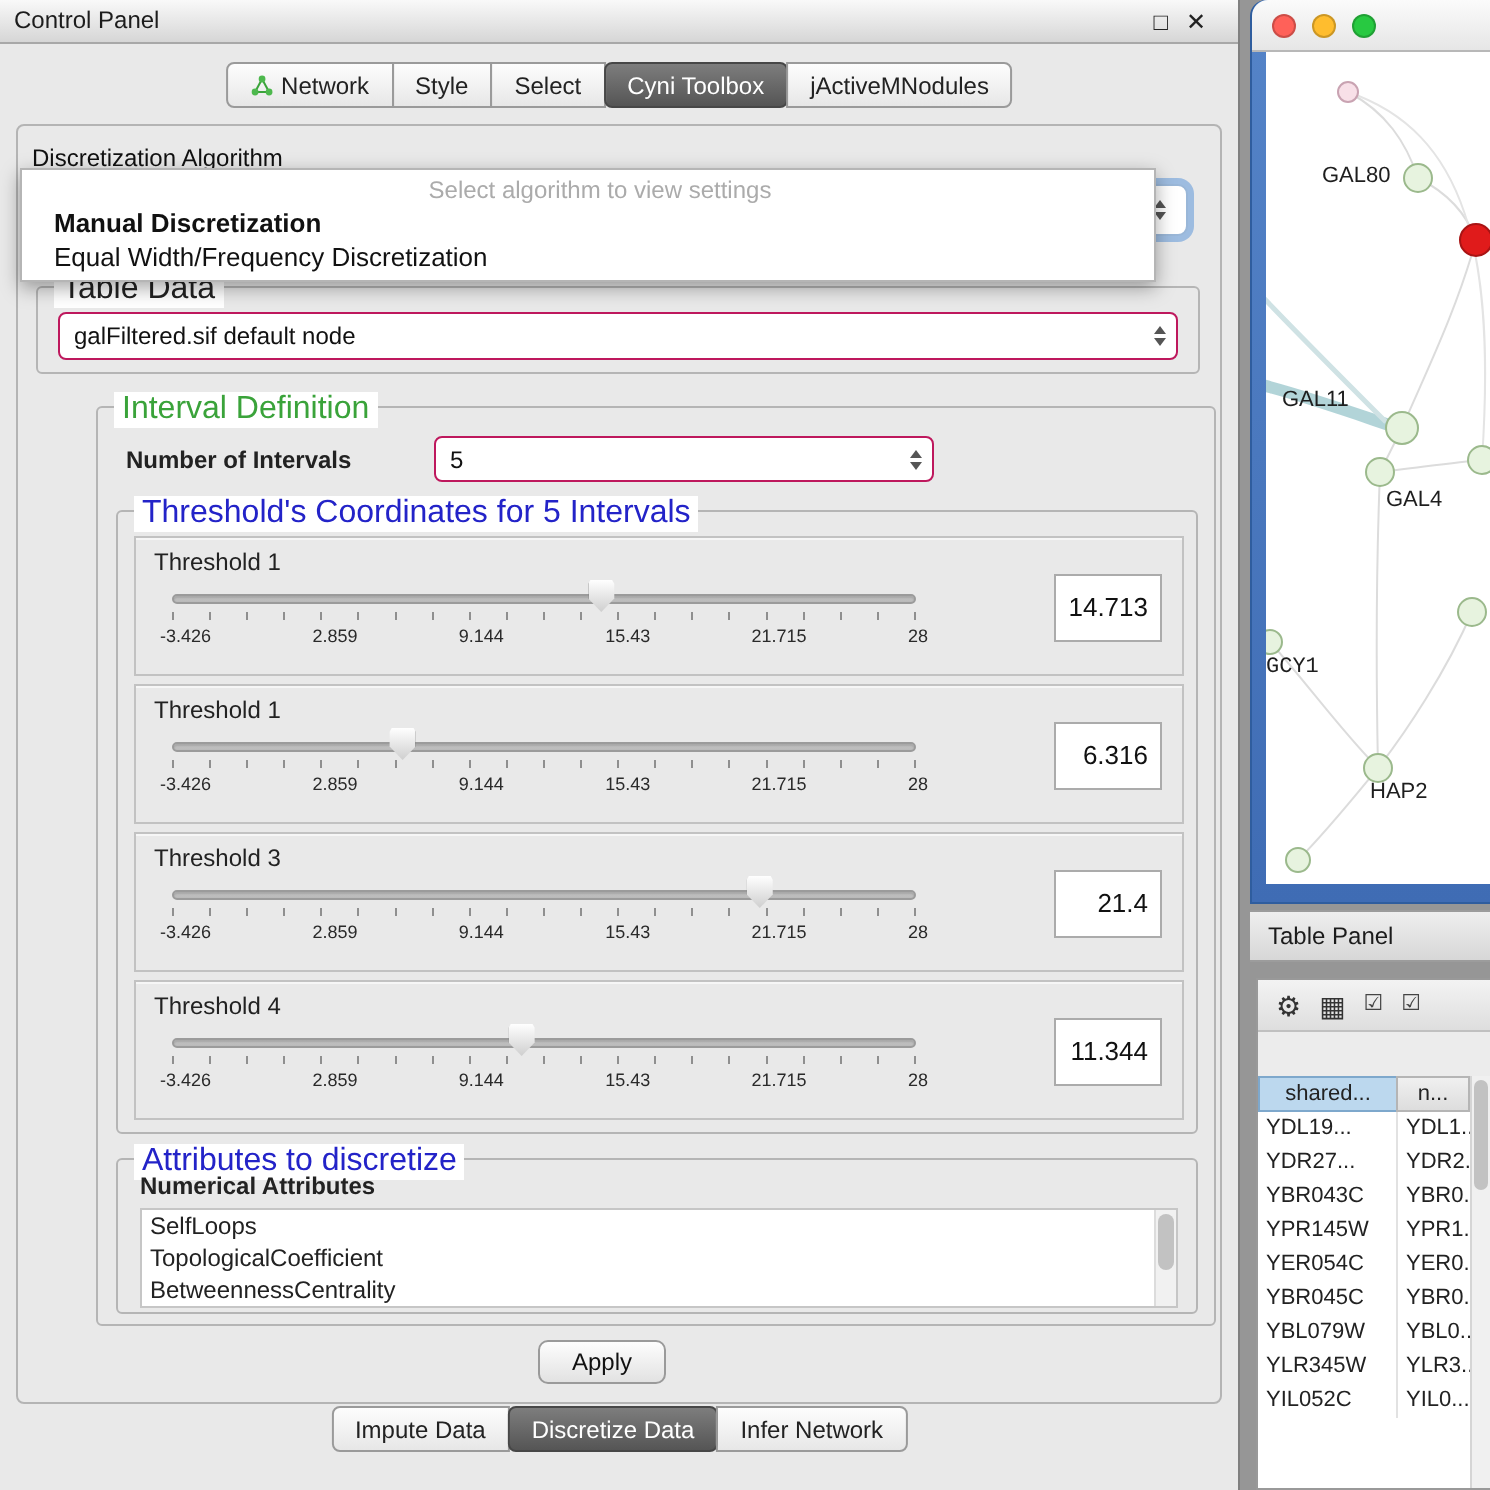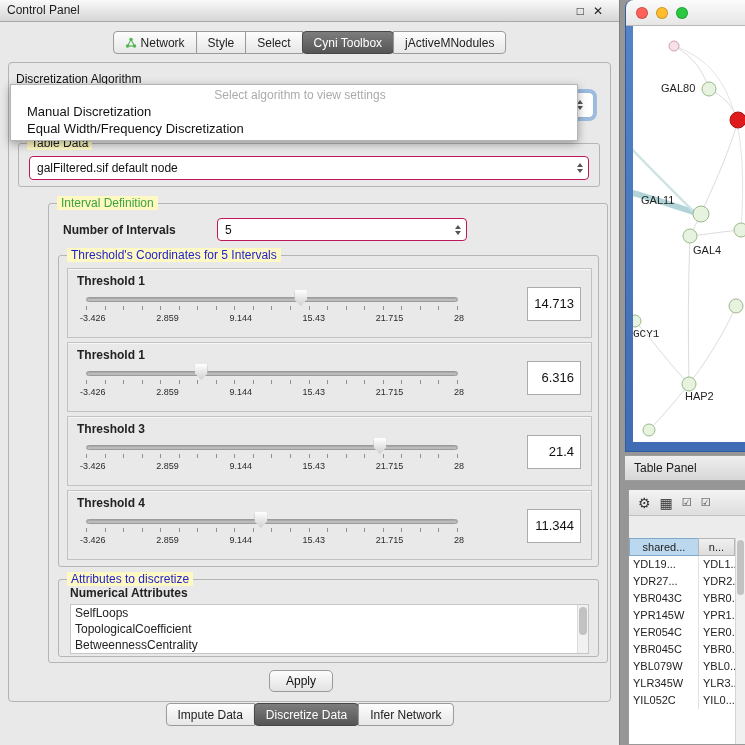--- a/index.html
+++ b/index.html
@@ -30,43 +30,43 @@
   .content-frame { left:8px; top:62px; width:603px; height:640px; border:1px solid #b4b4b4; border-radius:4px; background:#e9e9e9; }
 
   .algo-label { left:16px; top:72px; font-weight:normal; font-size:12px; color:#111; }
 
   .combo-sliver { left:552px; top:92px; width:42px; height:26px; background:#fff; border:1px solid #9ab7d8; border-radius:5px; box-shadow:0 0 0 3px rgba(95,152,216,.55); z-index:5; display:flex; align-items:center; justify-content:flex-end; padding-right:5px; }
 
   
   .algo-popup { left:10px; top:84px; width:568px; background:#fff; border:1px solid #b5b5b5; box-shadow:0 3px 9px rgba(0,0,0,.35); z-index:20; padding:2px 0 3px 12px; }
   .popup-placeholder { text-align:center; color:#ababab; font-size:12px; line-height:16px; }
   .popup-option { font-size:13px; line-height:17px; padding-left:4px; color:#111; }
-  .popup-option.bold { font-weight:normal; }
+  .popup-option.bold { font-weight:bold; }
 
   
   .group { border:1px solid #b5b5b5; border-radius:3px; }
-  .group-label { position:absolute; top:-8px; left:8px; background:#fef9c3; padding:0 4px; font-size:12px; white-space:nowrap; }
+  .group-label { position:absolute; top:-8px; left:8px; background:#ffffff; padding:0 4px; font-size:16px; white-space:nowrap; }
   .group-label.green { color:#3aa33a; }
   .group-label.blue { color:#2323c8; }
 
   .tabledata-group { left:18px; top:143px; width:582px; height:44px; }
   .combo { position:absolute; background:#fff; border:1px solid #be185d; border-radius:4px; display:flex; align-items:center; padding-left:7px; font-size:12px; color:#111; }
   .combo .combo-text { flex:1; white-space:nowrap; overflow:hidden; }
   .stepper { display:flex; flex-direction:column; align-items:center; justify-content:center; width:16px; gap:2px; }
   .arr-up { width:0; height:0; border-left:3.5px solid transparent; border-right:3.5px solid transparent; border-bottom:4px solid #555; }
   .arr-down { width:0; height:0; border-left:3.5px solid transparent; border-right:3.5px solid transparent; border-top:4px solid #555; }
   .td-combo { left:10px; top:12px; right:10px; height:24px; }
 
   .interval-group { left:48px; top:203px; width:560px; height:460px; }
   .ni-label { left:14px; top:19px; font-weight:bold; }
   .ni-combo { left:168px; top:14px; width:250px; height:23px; }
 
   .thresholds-group { left:9px; top:51px; width:541px; height:312px; display:flex; flex-direction:column; gap:4px; padding:12px 0 0 8px; }
   .threshold-panel { position:relative; width:525px; height:70px; border:1px solid #c2c2c2; background:#e9e9e9; box-shadow:inset 0 1px 0 #f6f6f6; }
-  .th-label { position:absolute; left:9px; top:5px; font-weight:bold; font-size:12px; }
+  .th-label { position:absolute; left:9px; top:5px; font-weight:normal; font-size:12px; }
   .slider { position:absolute; left:18px; top:22px; width:372px; height:42px; }
   .slider-track { position:absolute; left:0; right:0; top:6px; height:5px; background:linear-gradient(#c6c6c6,#b9b9b9); border:1px solid #9b9b9b; border-radius:3px; box-shadow:inset 0 1px 1px rgba(0,0,0,.15); }
   .slider-ticks { position:absolute; left:0; right:0; top:15px; height:4px;
     background-image:repeating-linear-gradient(to right,#8f8f8f 0,#8f8f8f 1px,transparent 1px,transparent 18.55px); }
   .slider-thumb { position:absolute; top:-1px; width:13px; height:16px; transform:translateX(-50%);
     background:linear-gradient(#ffffff,#cfcfcf);
     clip-path:polygon(8% 0,92% 0,100% 12%,100% 58%,50% 100%,0 58%,0 12%);
     filter:drop-shadow(0 0 1px #777); }
   .slider-scale { position:absolute; left:-6px; right:-6px; top:22px; display:flex; justify-content:space-between; font-size:9px; color:#2a2a2a; }
   .value-box { position:absolute; right:10px; top:18px; width:54px; height:34px; background:#fff; border:1px solid #ababab; font-size:13px; line-height:32px; text-align:right; padding-right:6px; color:#111; }

